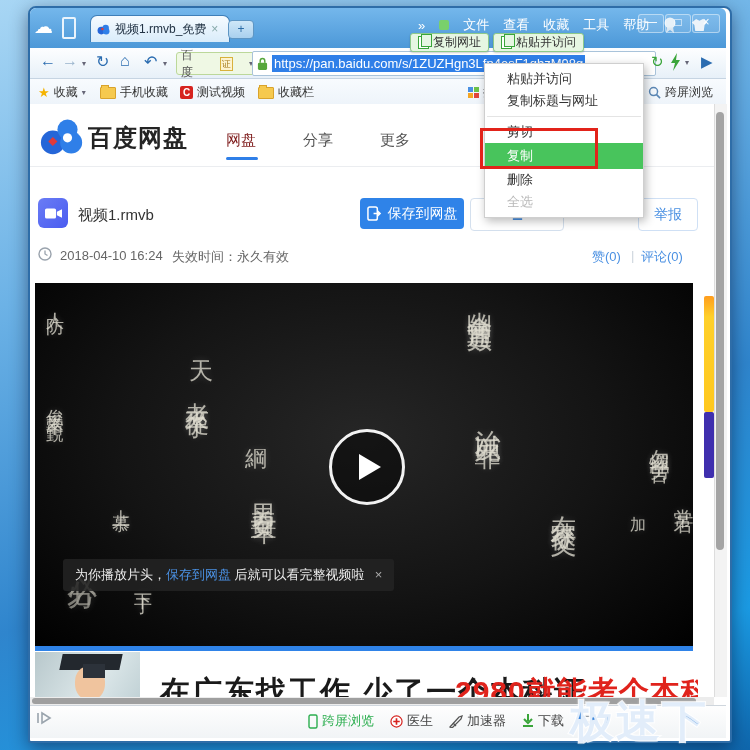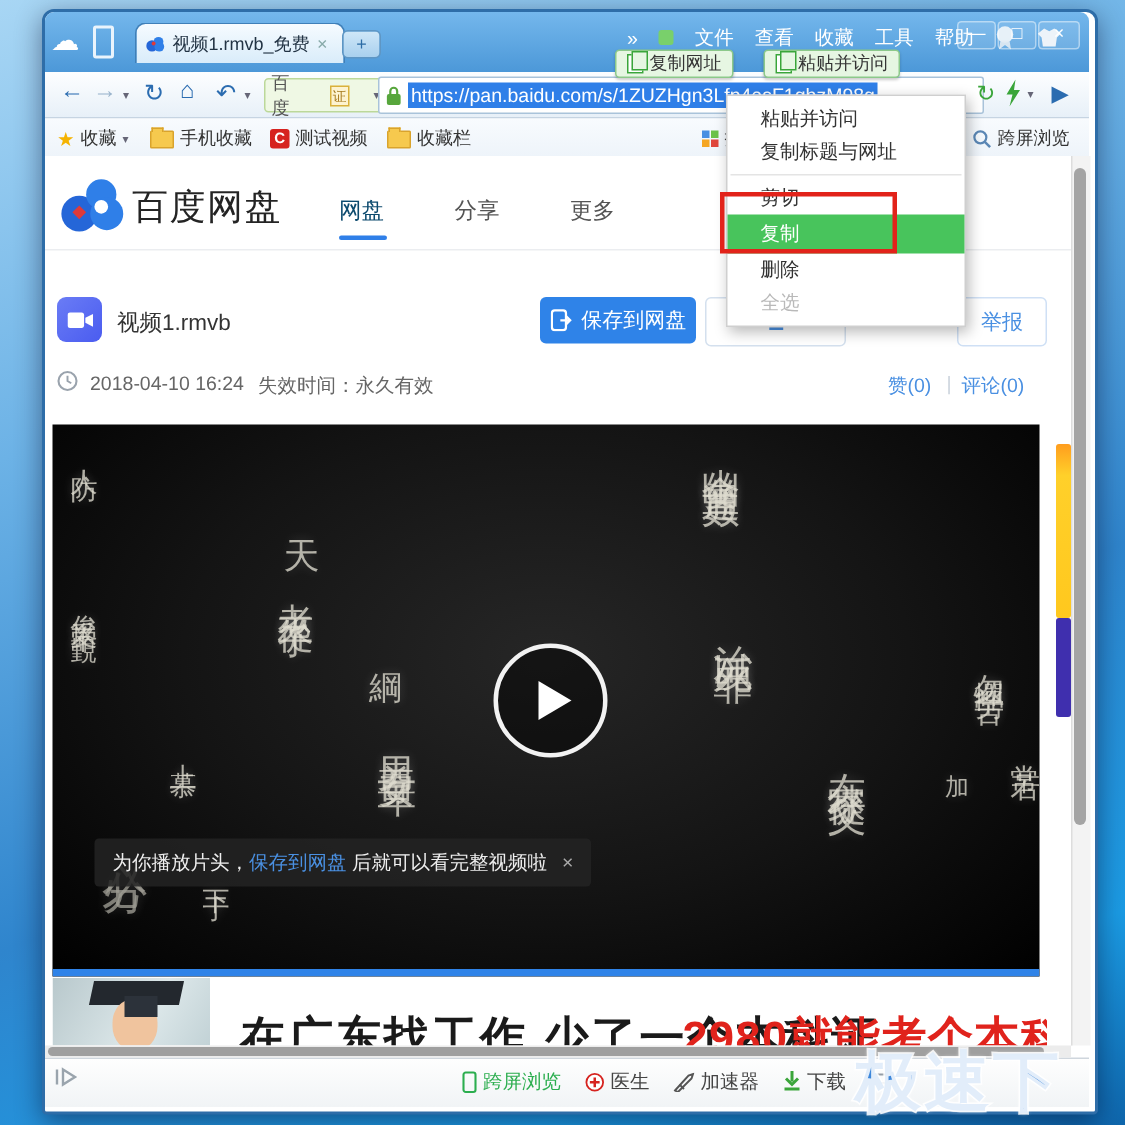--- a/index.html
+++ b/index.html
@@ -13,21 +13,21 @@
     background:linear-gradient(#74b7ec,#4c98d8);}
   .tab{left:90px;top:15px;width:126px;height:26px;background:linear-gradient(#f6fbff,#d9ecfa);
     border:1px solid #3f7fb8;border-bottom:none;border-radius:7px 7px 0 0;display:flex;align-items:center;padding:0 6px;gap:5px;}
   .tab-title{font-size:12px;color:#234;white-space:nowrap;overflow:hidden;}
   .tab-close{color:#8aa;font-size:12px;}
   .newtab{left:228px;top:20px;width:24px;height:17px;background:linear-gradient(#cfe7f8,#a9d0ee);border:1px solid #5e96c4;
     border-radius:4px;color:#2c6ca6;font-size:12px;text-align:center;line-height:16px;}
   .menu-row{left:418px;top:8px;height:34px;display:flex;align-items:center;gap:14px;color:#fff;font-size:13px;}
   .winbtn{top:14px;width:24px;height:17px;text-align:center;line-height:15px;color:#fff;font-size:12px;
     background:rgba(255,255,255,.12);border:1px solid rgba(255,255,255,.45);border-radius:3px;}
-  .quickbtns{left:410px;top:33px;display:flex;gap:20px;z-index:40;}
+  .quickbtns{left:410px;top:33px;display:flex;gap:4px;z-index:40;}
   .qbtn{background:#e6f6e2;border:1px solid #8cc98a;border-radius:3px;height:17px;display:flex;align-items:center;
     gap:4px;padding:0 7px;font-size:12px;color:#333;box-shadow:0 1px 2px rgba(0,0,0,.2);}
   .copy-glyph{width:9px;height:11px;border:1px solid #3aa53a;background:#fff;position:relative;}
   .copy-glyph:before{content:"";position:absolute;left:2px;top:-3px;width:9px;height:11px;border:1px solid #3aa53a;background:#e6f6e2;}
   .toolbar{left:30px;top:48px;width:696px;height:30px;background:linear-gradient(#fdfeff,#e7f0f8);border-bottom:1px solid #c6d4e2;}
   .navic{font-size:16px;color:#2b6cb0;top:52px;}
   .navic.dim{color:#9ab4cc;}
   .caret{font-size:8px;color:#667;top:59px;}
   .engine{left:176px;top:52px;width:72px;height:21px;background:#eff8e4;border:1px solid #bcd89a;border-radius:3px;
     display:flex;align-items:center;gap:16px;padding:0 4px;font-size:12px;color:#555;}
@@ -36,23 +36,23 @@
     display:flex;align-items:center;padding:0 4px;gap:4px;overflow:hidden;}
   .urltext{background:#2f7fe8;color:#fff;font-size:13px;padding:1px 2px;white-space:nowrap;}
   .bookmarks{left:30px;top:79px;width:696px;height:25px;background:linear-gradient(#f8fbfe,#eef4fa);border-bottom:1px solid #c6d4e2;}
   .bm{display:flex;align-items:center;gap:4px;font-size:12px;color:#333;top:84px;}
   .folder{width:14px;height:10px;background:#f6c94e;border:1px solid #d9a32c;border-radius:1px;position:relative;}
   .folder:before{content:"";position:absolute;left:0;top:-3px;width:6px;height:2px;background:#f6c94e;border:1px solid #d9a32c;border-bottom:none;}
   .cbadge{width:13px;height:13px;background:#d6231f;border-radius:2px;color:#fff;font-size:10px;font-weight:bold;text-align:center;line-height:13px;}
   .gridic{display:grid;grid-template-columns:5px 5px;grid-gap:1px;}
   .gridic i{width:5px;height:5px;display:block;}
   .page{left:30px;top:104px;width:684px;height:593px;background:#fff;overflow:hidden;}
-  .brand{left:88px;top:122px;font-size:24px;font-weight:normal;color:#242424;letter-spacing:1px;}
+  .brand{left:88px;top:122px;font-size:24px;font-weight:bold;color:#242424;letter-spacing:1px;}
   .sitetab{font-size:15px;color:#555;top:131px;}
-  .sitetab.on{color:#0c4a6e;}
+  .sitetab.on{color:#7f1d1d;}
   .tabline{left:226px;top:157px;width:32px;height:3px;background:#2f7fe8;border-radius:2px;}
   .hdrline{left:30px;top:166px;width:684px;height:1px;background:#ebedf0;}
   .vicon{left:38px;top:198px;width:30px;height:30px;border-radius:6px;background:linear-gradient(135deg,#6a7cf5,#4a5cf0);
     display:flex;align-items:center;justify-content:center;}
   .fname{left:78px;top:206px;font-size:15px;color:#333;}
   .btn-save{left:360px;top:198px;width:104px;height:31px;background:#2f83e8;border-radius:4px;color:#fff;font-size:14px;
     display:flex;align-items:center;justify-content:center;gap:6px;}
   .btn-ghost{left:470px;top:198px;width:92px;height:31px;background:#fff;border:1px solid #d4e0ee;border-radius:4px;
     display:flex;align-items:center;justify-content:center;color:#4a90e2;font-size:14px;}
   .btn-report{left:638px;top:198px;width:58px;height:31px;background:#fff;border:1px solid #cfe0f5;border-radius:4px;

